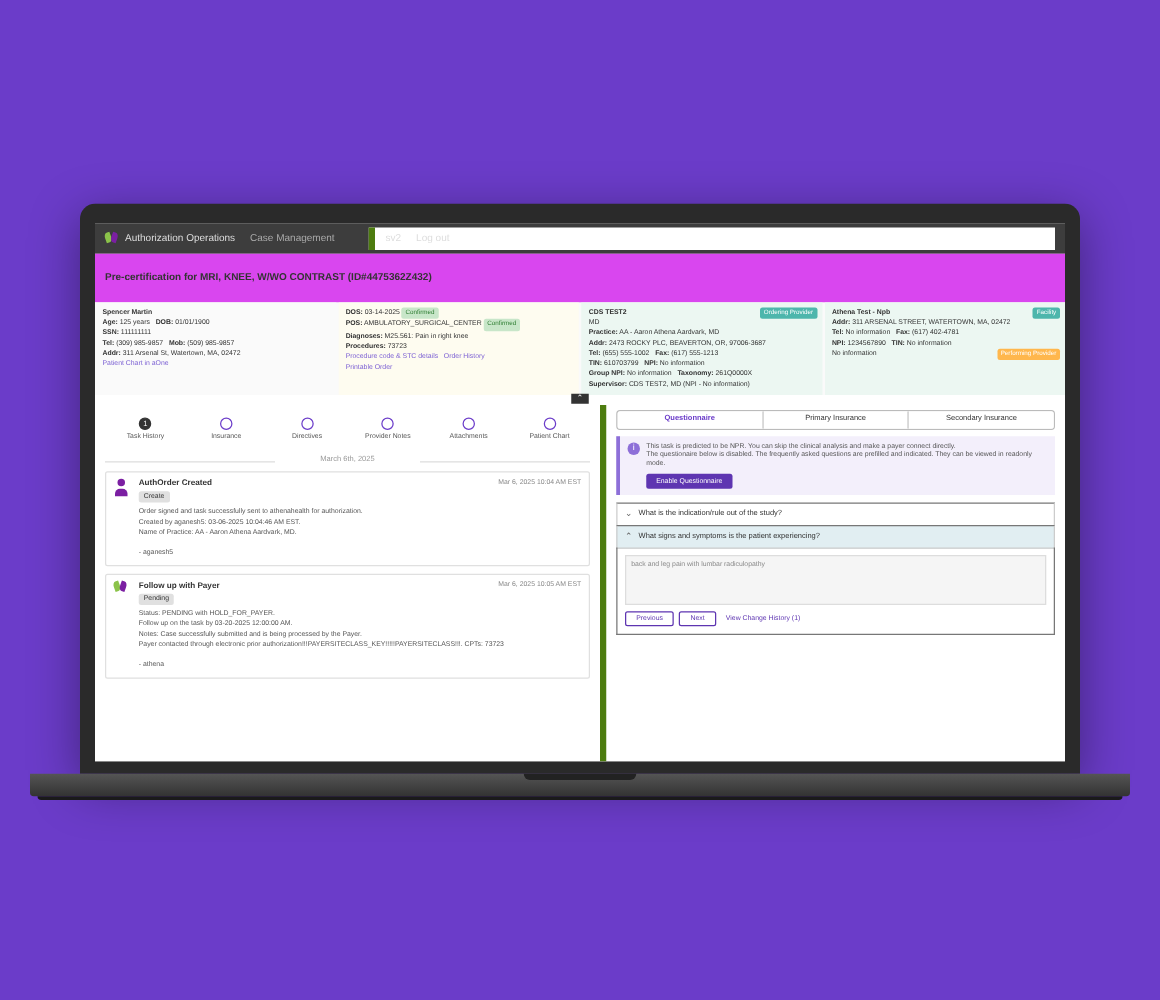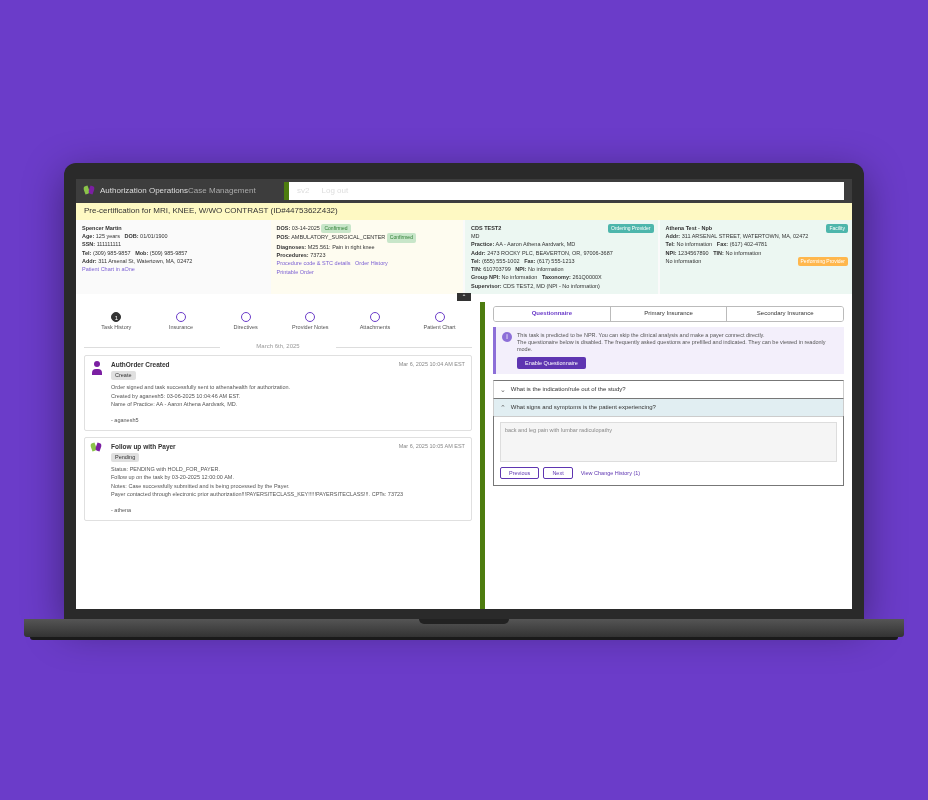--- a/index.html
+++ b/index.html
@@ -4,23 +4,23 @@
 <style>
 *{box-sizing:border-box;margin:0;padding:0}
 body{background:#6b3cc9;font-family:Arial,sans-serif;display:flex;align-items:center;justify-content:center;width:928px;height:800px;overflow:hidden}
 .laptop{width:800px;position:relative}
 .bezel{background:#2a2a2a;border-radius:12px 12px 0 0;padding:16px 12px 10px;box-shadow:0 10px 40px rgba(0,0,0,.4)}
 .screen{background:#fff;width:100%;height:430px;overflow:hidden;font-size:6px;line-height:1.3;color:#333}
 .topbar{background:#3d3d3d;color:#ddd;display:flex;align-items:center;padding:3px 8px;font-size:8px}
 .leaf{width:10px;height:10px;display:inline-block;margin-right:6px;position:relative}
 .leaf::before{content:"";position:absolute;width:5px;height:8px;background:#8bc34a;border-radius:50% 0;left:0;transform:rotate(-20deg)}
 .leaf::after{content:"";position:absolute;width:5px;height:8px;background:#7b1fa2;border-radius:0 50%;right:0;transform:rotate(20deg)}
-.topbar .nav{display:flex;align-items:center}
+.topbar .nav{display:flex;gap:12px;align-items:center}
 .topbar .right{margin-left:auto;display:flex;gap:12px}
-.hdr{background:#fef9c3;padding:3px 8px;font-size:8px;font-weight:normal}
+.hdr{background:#d946ef;padding:14px 8px;font-size:8px;font-weight:bold}
 .panels{display:flex;gap:2px;background:#fafafa}
 .panel{padding:4px 6px;flex:1;font-size:5.5px;line-height:1.5}
 .panel.p1{background:#fafafa}
 .panel.p2{background:#fefcf0;position:relative}
 .panel.p3{background:#ecf7f2;position:relative}
 .panel.p4{background:#ecf7f2;position:relative}
 .badge{font-size:5px;padding:1px 3px;border-radius:2px;display:inline-block}
 .badge.green{background:#c8e6c9;color:#2e7d32}
 .badge.teal{background:#4db6ac;color:#fff}
 .badge.orange{background:#ffb74d;color:#fff}

